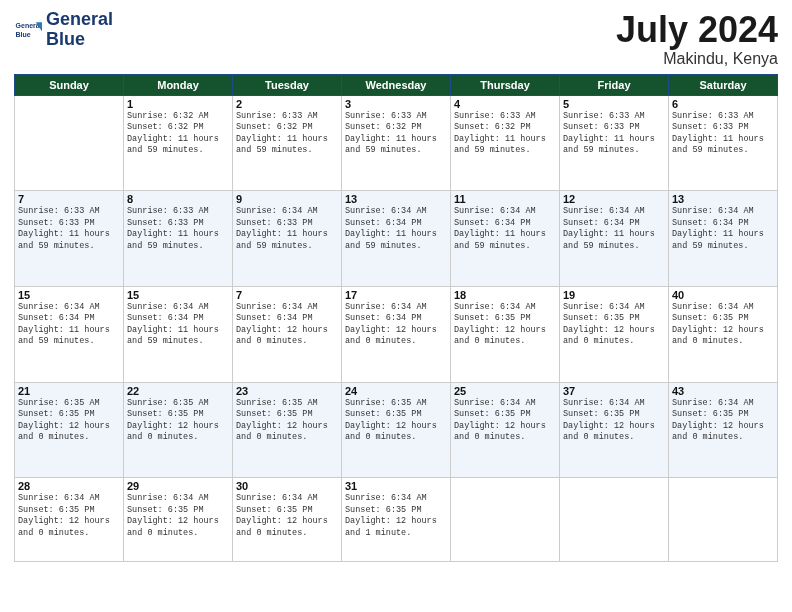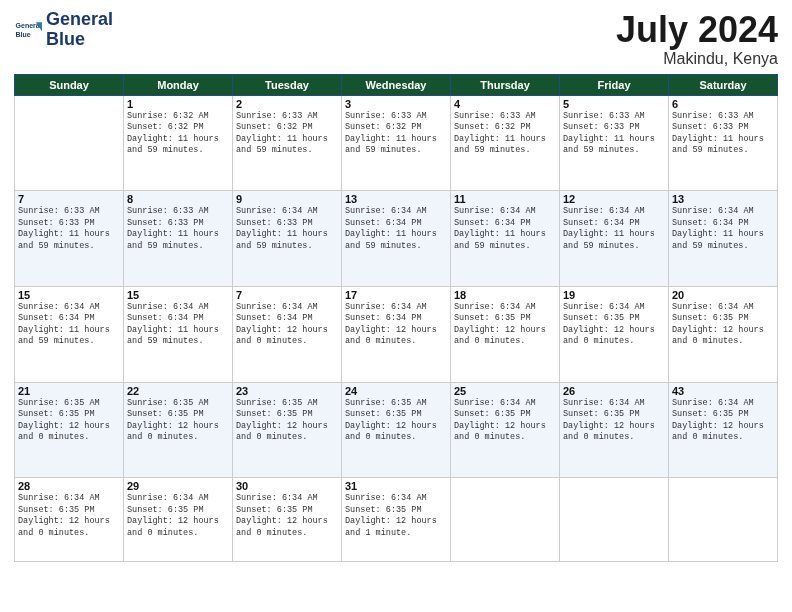--- a/index.html
+++ b/index.html
@@ -215,21 +215,21 @@
           </td>
           <td>
             <span class="day-num">18</span>
             <div class="day-info">Sunrise: 6:34 AM<br>Sunset: 6:35 PM<br>Daylight: 12 hours<br>and 0 minutes.</div>
           </td>
           <td>
             <span class="day-num">19</span>
             <div class="day-info">Sunrise: 6:34 AM<br>Sunset: 6:35 PM<br>Daylight: 12 hours<br>and 0 minutes.</div>
           </td>
           <td>
-            <span class="day-num">20</span>
+            <span class="day-num">40</span>
             <div class="day-info">Sunrise: 6:34 AM<br>Sunset: 6:35 PM<br>Daylight: 12 hours<br>and 0 minutes.</div>
           </td>
         </tr>
         <tr class="row-stripe">
           <td>
             <span class="day-num">21</span>
             <div class="day-info">Sunrise: 6:35 AM<br>Sunset: 6:35 PM<br>Daylight: 12 hours<br>and 0 minutes.</div>
           </td>
           <td>
             <span class="day-num">22</span>
@@ -241,21 +241,21 @@
           </td>
           <td>
             <span class="day-num">24</span>
             <div class="day-info">Sunrise: 6:35 AM<br>Sunset: 6:35 PM<br>Daylight: 12 hours<br>and 0 minutes.</div>
           </td>
           <td>
             <span class="day-num">25</span>
             <div class="day-info">Sunrise: 6:34 AM<br>Sunset: 6:35 PM<br>Daylight: 12 hours<br>and 0 minutes.</div>
           </td>
           <td>
-            <span class="day-num">26</span>
+            <span class="day-num">37</span>
             <div class="day-info">Sunrise: 6:34 AM<br>Sunset: 6:35 PM<br>Daylight: 12 hours<br>and 0 minutes.</div>
           </td>
           <td>
             <span class="day-num">43</span>
             <div class="day-info">Sunrise: 6:34 AM<br>Sunset: 6:35 PM<br>Daylight: 12 hours<br>and 0 minutes.</div>
           </td>
         </tr>
         <tr>
           <td>
             <span class="day-num">28</span>

